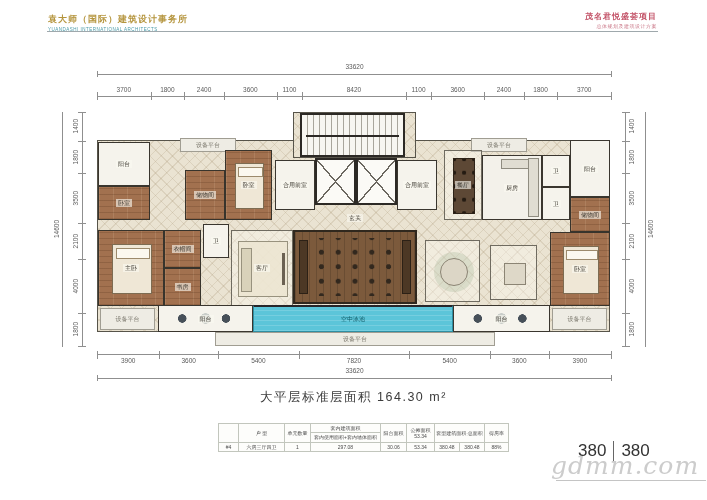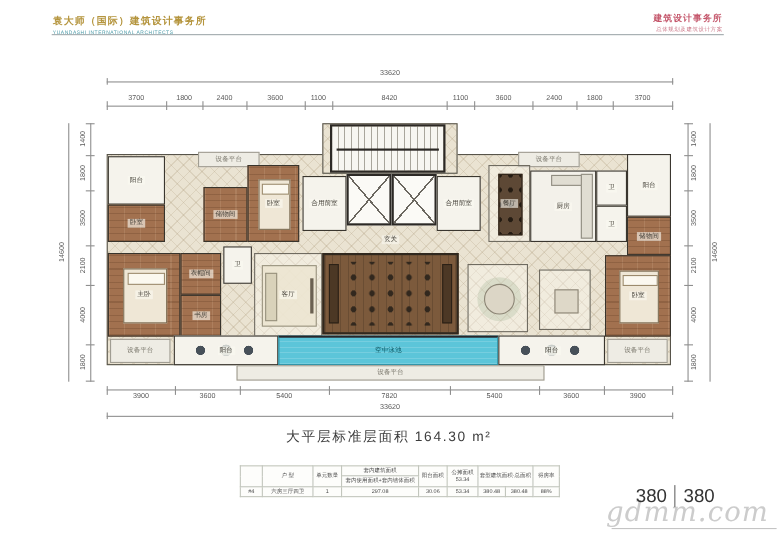--- a/index.html
+++ b/index.html
@@ -111,21 +111,21 @@
 <body>
 
 <div class="page">
 
   <div class="logo">
     <div class="logo-title">袁大师（国际）建筑设计事务所</div>
     <div class="logo-sub">YUANDASHI INTERNATIONAL ARCHITECTS</div>
   </div>
   <div class="header-line"></div>
   <div class="project">
-    <div class="project-title">建筑设计事务所</div>
+    <div class="project-title">茂名君悦盛荟项目</div>
     <div class="project-sub">总体规划及建筑设计方案</div>
   </div>
 
   <div class="dim-total" id="dim-top-total">
     <span class="dim-num">33620</span>
   </div>
   <div class="dim-total" id="dim-bottom-total">
     <span class="dim-num">33620</span>
   </div>
   <div class="dim-total" id="dim-left-total">

